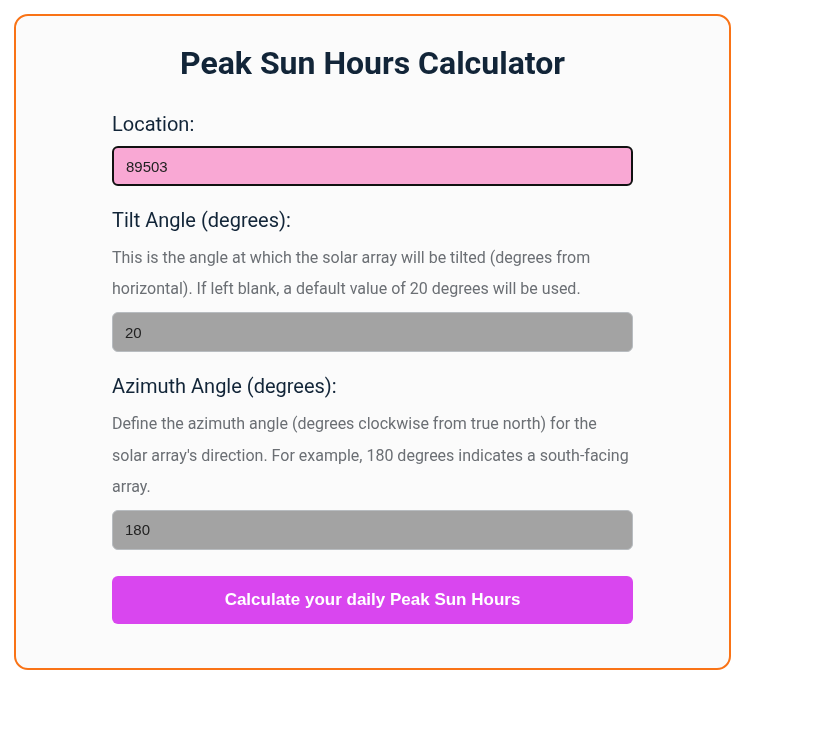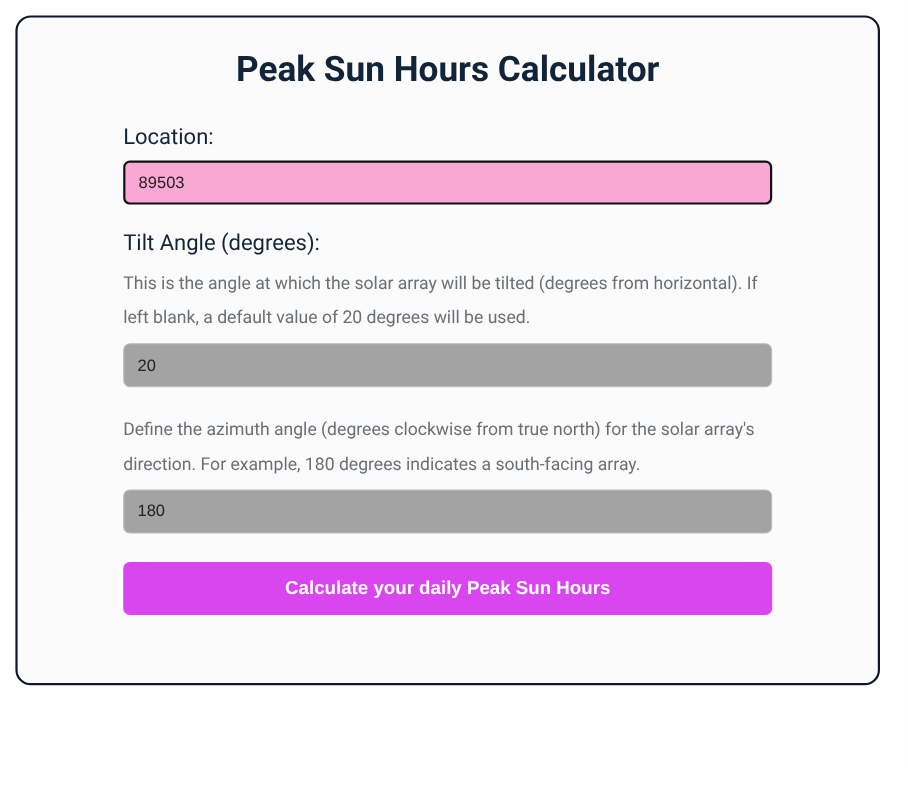--- a/index.html
+++ b/index.html
@@ -6,25 +6,25 @@
       box-sizing: border-box;
       margin: 0;
       padding: 0;
     }
     body {
       font-family: -apple-system, BlinkMacSystemFont, "Segoe UI", Roboto, Helvetica, Arial, sans-serif;
       background: #fff;
       padding: 14px;
     }
     .card {
-      width: 786px;
-      border: 2px solid #0f172a;
+      width: 717px;
+      border: 2px solid #f97316;
       border-radius: 14px;
       background: #fbfbfb;
-      padding: 28px 96px 38px 96px;
+      padding: 28px 96px 20px 96px;
     }
     .title {
       font-size: 32px;
       font-weight: 700;
       color: #122538;
       text-align: center;
       margin-bottom: 30px;
     }
     .label {
       font-size: 20px;
@@ -92,20 +92,21 @@
     <input type="text" class="focused" value="89503" style="">
   </div>
 
   <div class="input-wrap">
     <label class="label">Tilt Angle (degrees):</label>
     <p class="description">This is the angle at which the solar array will be tilted (degrees from horizontal). If left blank, a default value of 20 degrees will be used.</p>
     <input type="text" value="20" style="">
   </div>
 
   <div class="input-wrap">
+    <label class="label">Azimuth Angle (degrees):</label>
     <p class="description">Define the azimuth angle (degrees clockwise from true north) for the solar array's direction. For example, 180 degrees indicates a south-facing array.</p>
     <input type="text" value="180" style="">
   </div>
 
   <button class="btn">Calculate your daily Peak Sun Hours</button>
 
 
 </div>
 
 </body></html>

